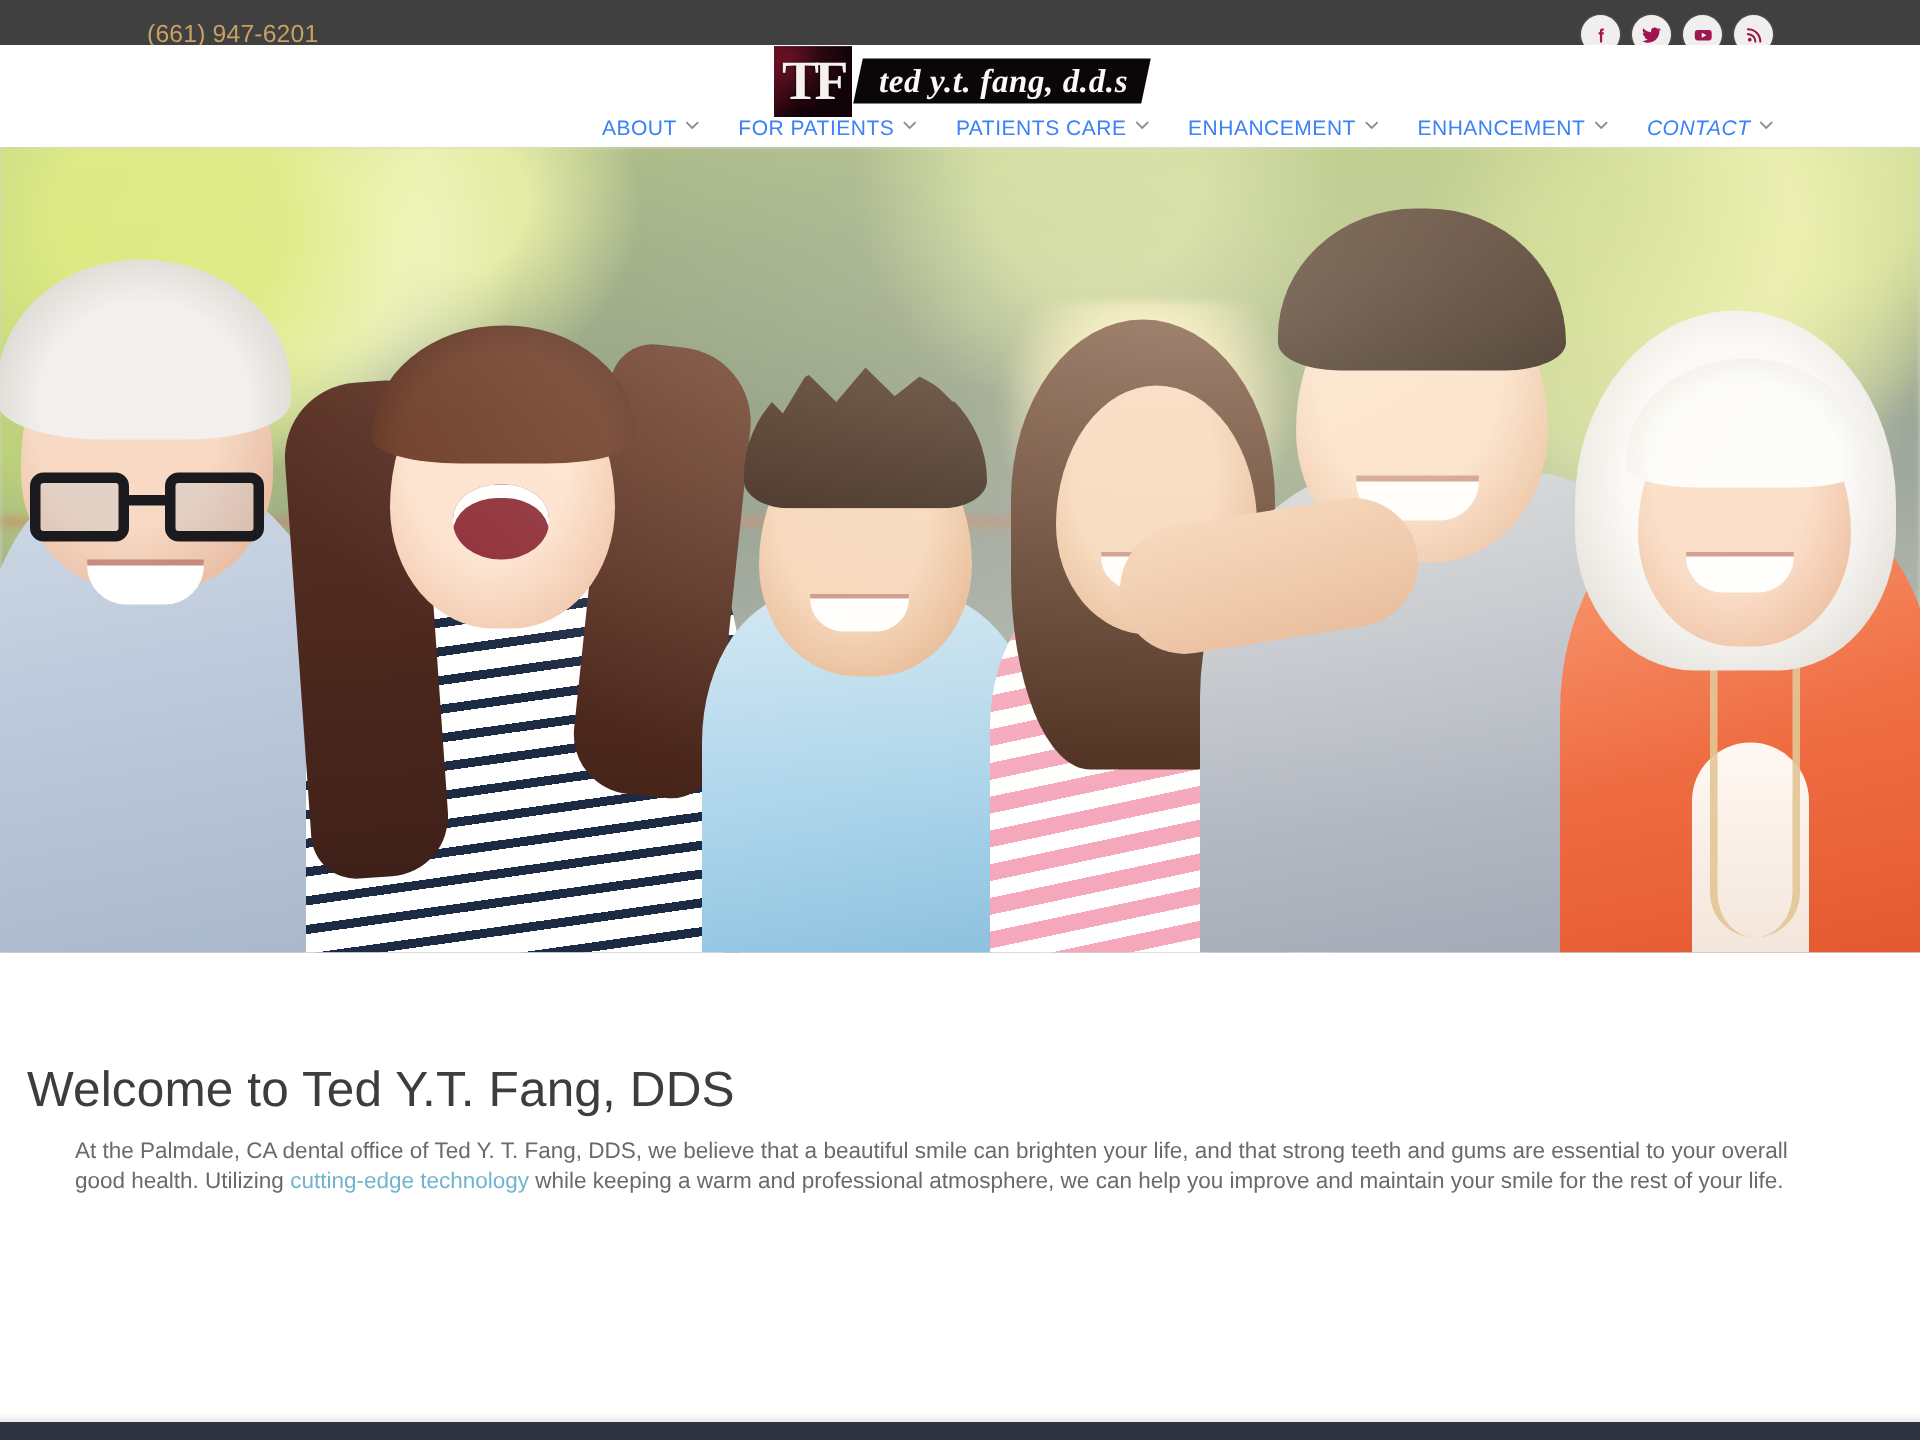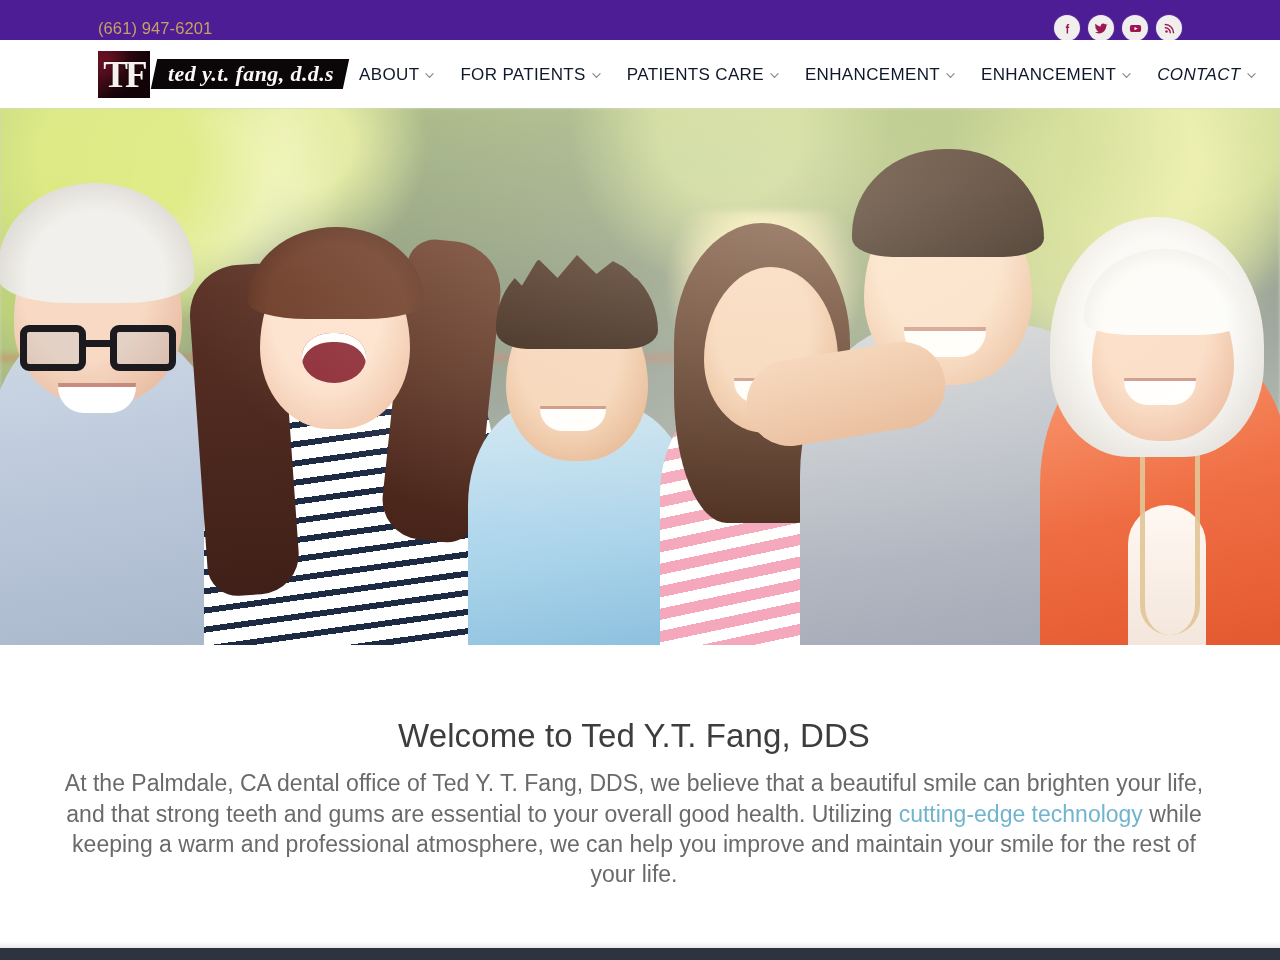--- a/index.html
+++ b/index.html
@@ -5,22 +5,22 @@
   * { margin:0; padding:0; box-sizing:border-box; }
   html,body { width:1280px; height:960px; overflow:hidden; }
   body {
     font-family:"Liberation Sans", sans-serif;
     background:#ffffff;
     -webkit-font-smoothing:antialiased;
   }
 
   
   .topbar {
-    height:40px;
-    background:#4c1d95;
+    height:30px;
+    background:#404040;
     display:flex;
     align-items:center;
     justify-content:space-between;
     padding:16px 98px 0 98px;
   }
   .phone {
     color:#c9a063;
     font-size:16.5px;
     letter-spacing:.1px;
     text-decoration:none;
@@ -37,20 +37,21 @@
   .soc svg { display:block; }
 
   
   .header {
     height:68px;
     background:#ffffff;
     display:flex;
     align-items:center;
     padding:0 98px;
     position:relative;
+    flex-direction:column;
   }
   .logo {
     display:flex; align-items:center;
     height:48px;
     text-decoration:none;
     flex:0 0 auto;
   }
   .logo-mark {
     width:52px; height:47px;
     background:
@@ -99,24 +100,24 @@
     line-height:1;
   }
 
   nav.mainnav {
     margin-left:auto;
     display:flex;
     align-items:center;
     gap:0;
   }
   .nav-item {
-    display:flex; align-items:center; gap:6px;
+    display:flex; align-items:flex-start; gap:6px;
     padding:0 13px;
-    color:#0f172a;
-    font-size:17px;
+    color:#3b82f6;
+    font-size:14px;
     letter-spacing:.35px;
     text-decoration:none;
     cursor:pointer;
     white-space:nowrap;
   }
   .nav-item:last-child { padding-right:0;font-style:italic; }
   .nav-item .label { line-height:1; }
   .chev {
     width:9px; height:9px; display:block;
     position:relative; top:1px;
@@ -357,32 +358,32 @@
     position:absolute; inset:0;
     background:
       radial-gradient(ellipse at 62% 20%, rgba(255,248,225,.34), rgba(255,248,225,0) 58%),
       linear-gradient(180deg, rgba(255,255,255,.06), rgba(255,255,255,0) 34%);
     pointer-events:none;
   }
 
   
   .welcome {
     padding:70px 30px 0 18px;
-    text-align:center;
+    text-align:left;
   }
   .welcome h1 {
     font-size:33px;
     font-weight:400;
     color:#3d3d3d;
     letter-spacing:.1px;
     line-height:1.25;
     margin-bottom:12px;
   }
   .welcome p {
-    font-size:23px;
+    font-size:15px;
     font-weight:400;
     line-height:1.32;
     color:#6a6a6a;
     max-width:1168px;
     margin:0 auto;
   }
   .welcome p a {
     color:#71b4cf;
     text-decoration:none;
   }

